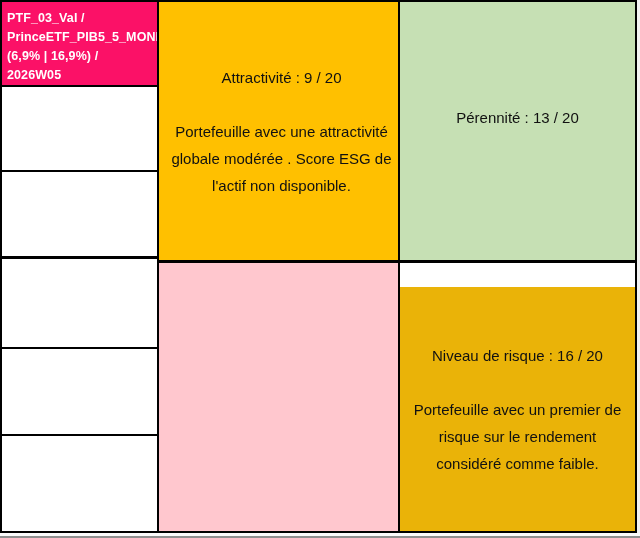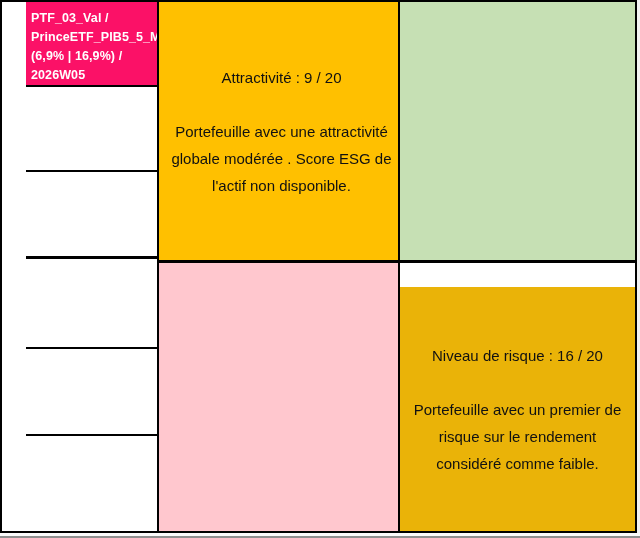--- a/index.html
+++ b/index.html
@@ -14,21 +14,21 @@
 
   .table {
     position:absolute; left:0; top:0;
     width:637px; height:533px;
     border:2px solid #000;
     display:flex;
     background:#ffffff;
   }
 
   
-  .col-left { width:155px; display:flex; flex-direction:column;padding-left:24px; }
+  .col-left { width:155px; display:flex; flex-direction:column; }
   .hdr-cell {
     height:85px;
     border-bottom:2px solid #000;
     color:#fff;
     font-weight:bold;
     font-size:12.5px;
     line-height:19px;
     padding:7px 5px 0 5px;
     letter-spacing:.1px;
     overflow:hidden;
@@ -92,20 +92,21 @@
       <div class="q-cell q-top" style="background-color: rgb(255, 192, 0); padding-left: 11px;">
         <div class="q-title">Attractivité : 9 / 20</div>
         <div class="q-body">Portefeuille avec une attractivité globale modérée . Score ESG de l'actif non disponible.</div>
       </div>
       <div class="q-cell q-bottom" style="background-color: rgb(255, 199, 206);">
       </div>
     </div>
 
     <div class="col-right">
       <div class="q-cell q-top" style="background-color: rgb(198, 224, 180);">
+        <div class="q-title">Pérennité : 13 / 20</div>
       </div>
       <div class="q-cell q-bottom" style="background-color: #eab308; margin-top: 24px;">
         <div class="q-title">Niveau de risque : 16 / 20</div>
         <div class="q-body">Portefeuille avec un premier de risque sur le rendement considéré comme faible.</div>
       </div>
     </div>
 
   </div>
 
   <div class="edge-right"></div>

